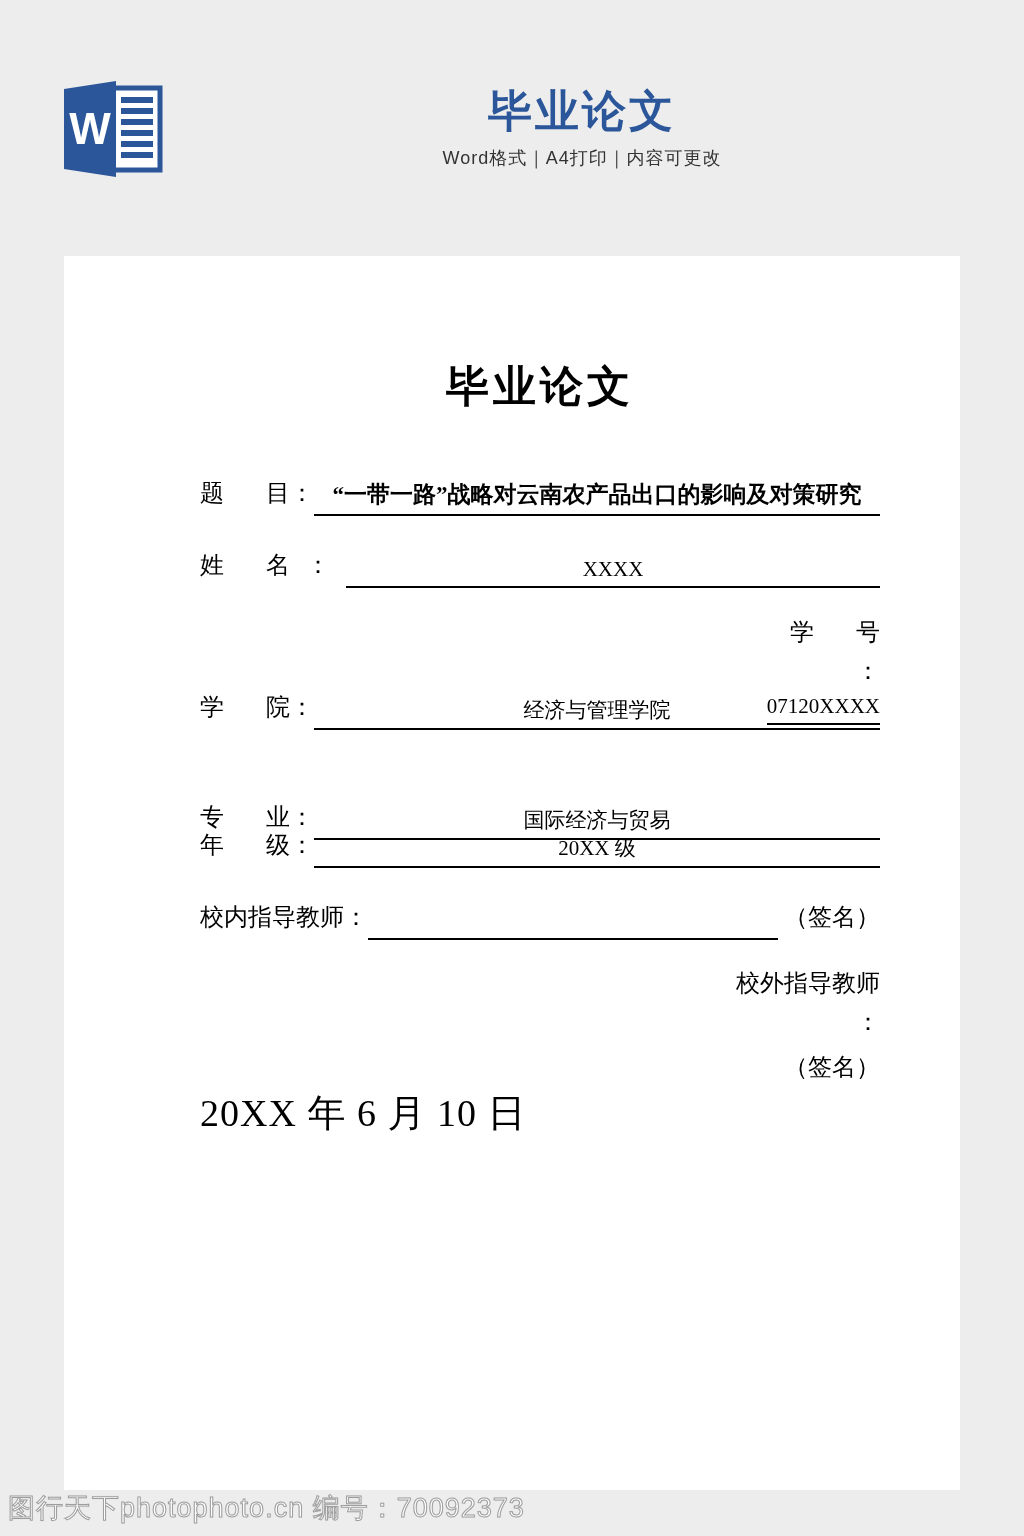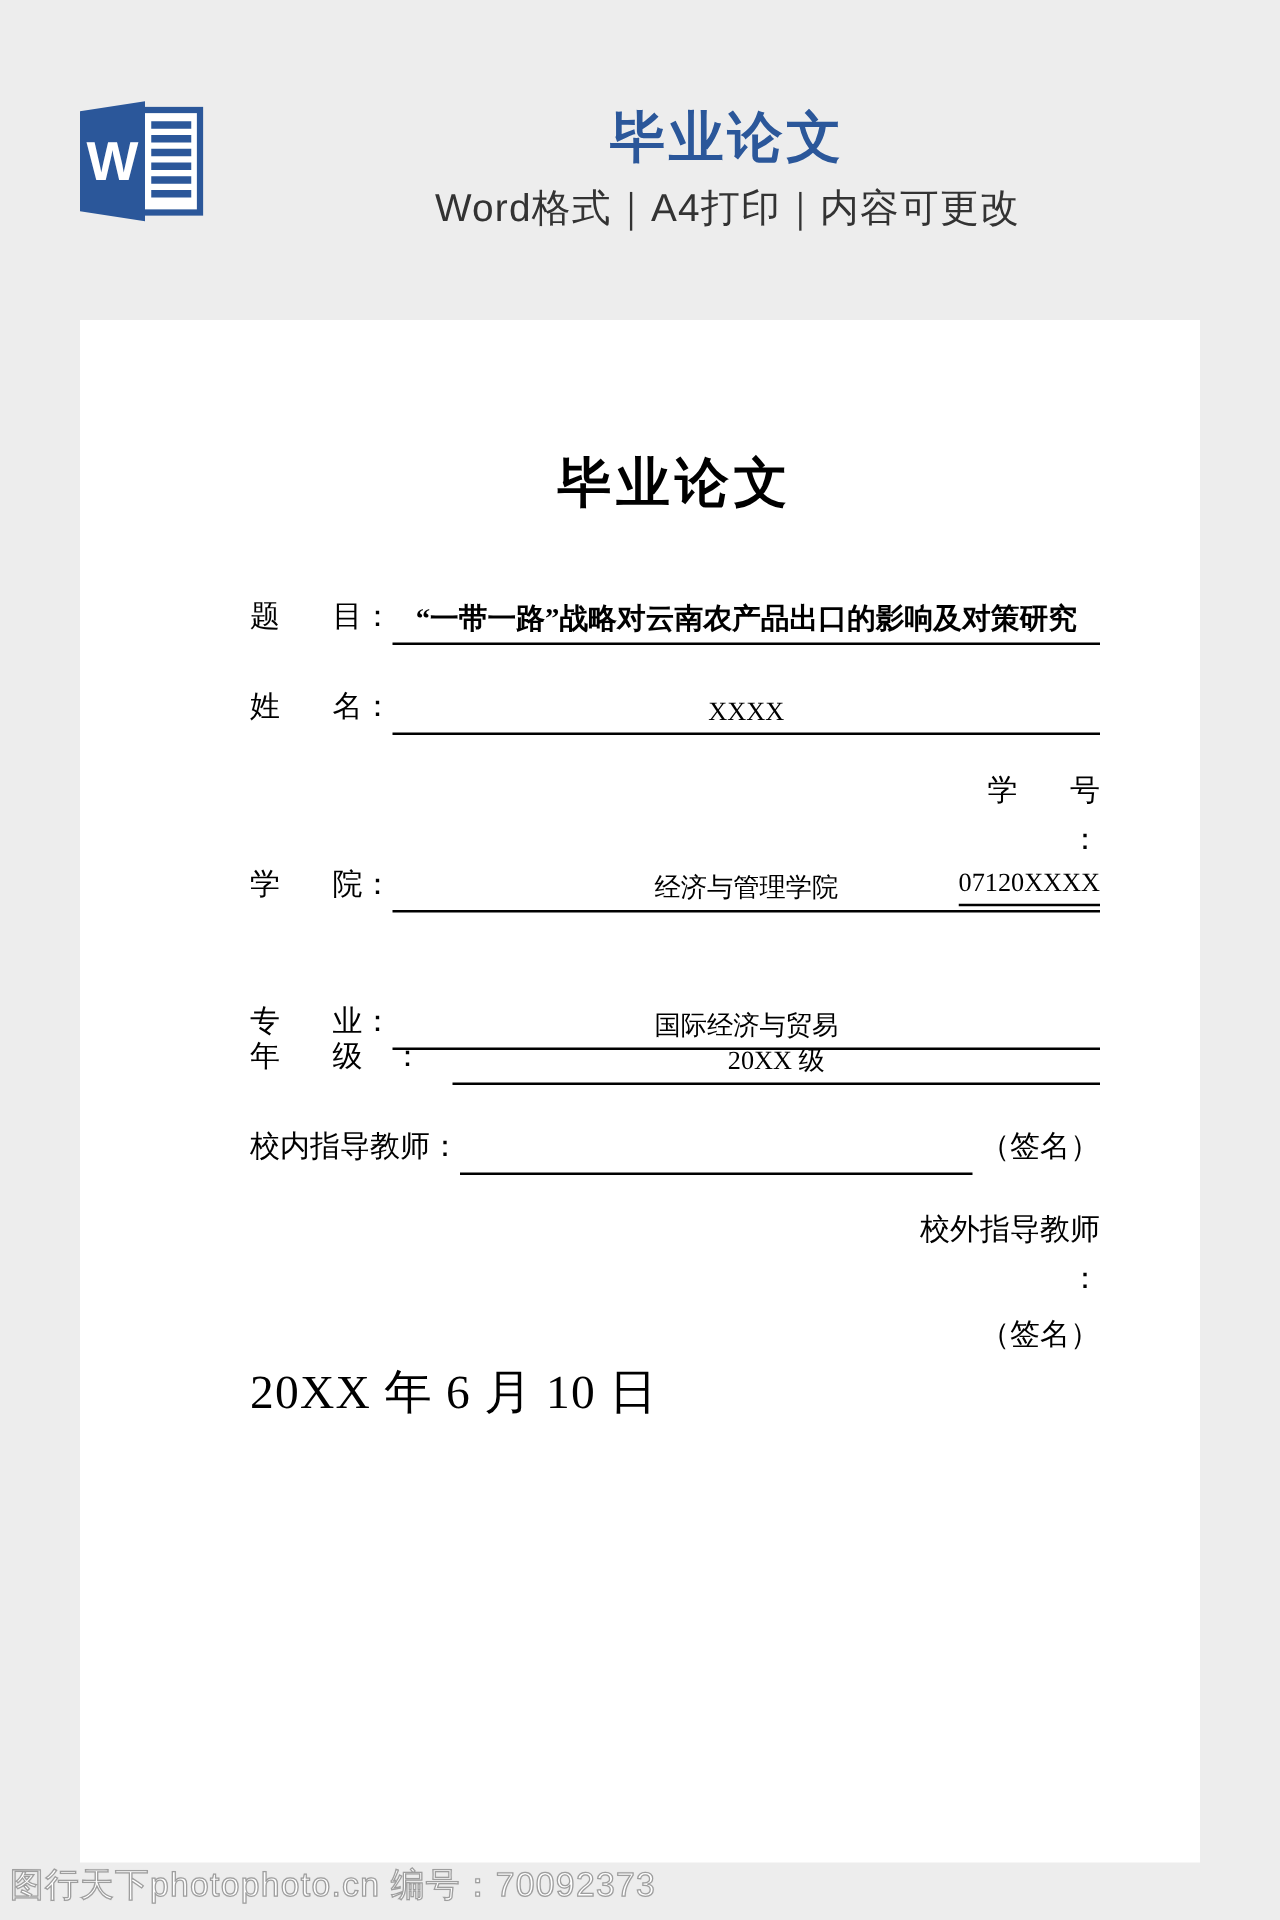--- a/index.html
+++ b/index.html
@@ -10,21 +10,21 @@
     color:#000;
   }
 
   
   .word-icon { position:absolute; left:64px; top:80px; }
   .hdr-text {
     position:absolute; left:140px; right:0; top:88px; text-align:center;
     font-family:"Liberation Sans","DejaVu Sans",sans-serif;
   }
   .hdr-title { font-size:44px; font-weight:bold; letter-spacing:3px; line-height:1.05; }
-  .hdr-sub { margin-top:12px; font-size:31px; color:#333; letter-spacing:1px; }
+  .hdr-sub { margin-top:12px; font-size:18px; color:#333; letter-spacing:1px; }
 
   
   .page {
     position:absolute; left:64px; top:256px; width:896px; height:1234px;
     background:#ffffff;
   }
   .doc-title {
     position:absolute; top:102px; left:136px; right:80px;
     text-align:center; font-size:43px; font-weight:bold; letter-spacing:4px;
   }
@@ -41,22 +41,22 @@
     flex:1; height:100%; border-bottom:2px solid #000;
     display:flex; align-items:flex-end; justify-content:center;
   }
   .val  { padding-bottom:4px; font-size:21px; white-space:nowrap; }
   .val.boldval {
     font-size:23px; font-weight:bold; letter-spacing:0;
     font-family:Liberation Serif, serif;
   }
   .suffix { padding-bottom:7px; margin-left:6px; white-space:nowrap; }
 
-  .r0 { top:216px; } .r1 { top:288px; } .r2 { top:360px;flex-direction:column; } .r3 { top:430px; }
-  .r4 { top:520px;margin-top:20px; } .r5 { top:568px;gap:24px; } .r6 { top:640px; } .r7 { top:711px;flex-direction:column; }
+  .r0 { top:216px; } .r1 { top:288px;gap:16px; } .r2 { top:360px;flex-direction:column; } .r3 { top:430px; }
+  .r4 { top:520px;margin-top:20px; } .r5 { top:568px; } .r6 { top:640px; } .r7 { top:711px;flex-direction:column; }
 
   .date-line {
     position:absolute; top:832px; left:136px; right:80px;
     text-align:left; font-size:38px; letter-spacing:1px;
   }
 
   
   .watermark {
     position:absolute; left:8px; top:1490px;
     font-family:"Liberation Sans","DejaVu Sans",sans-serif;

